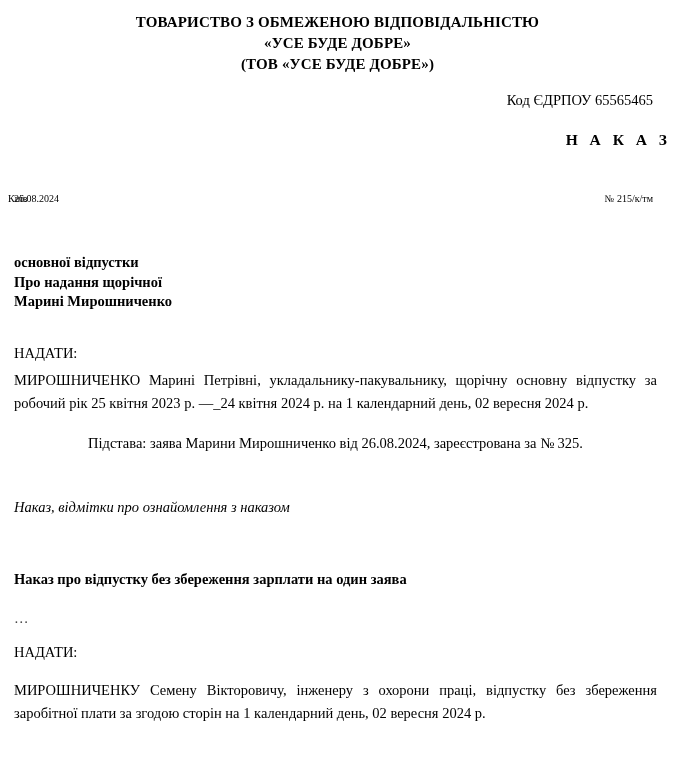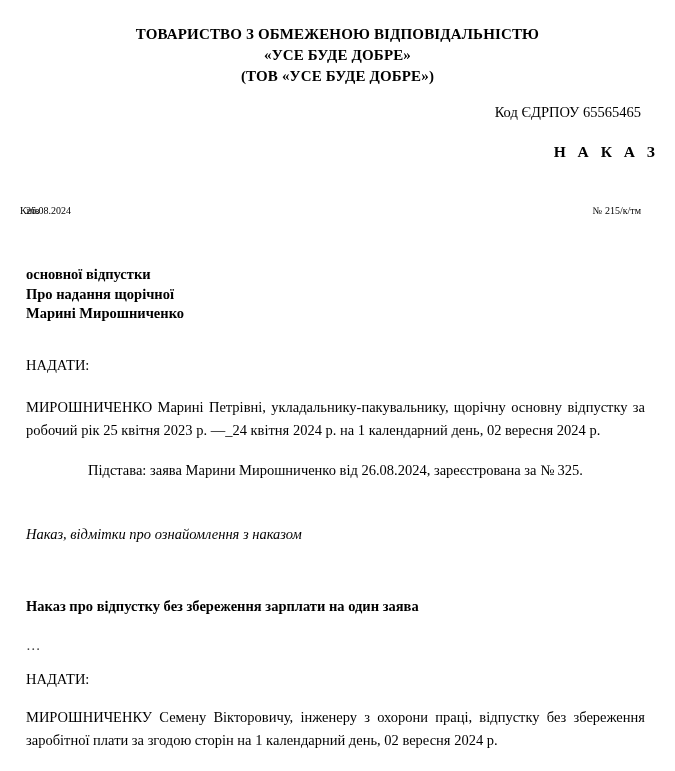--- a/index.html
+++ b/index.html
@@ -15,21 +15,21 @@
     overflow: hidden;
     font-family: "Liberation Serif", "DejaVu Serif", serif;
     color: #000000;
     -webkit-font-smoothing: antialiased;
   }
 
   .page {
     position: relative;
     width: 675px;
     height: 771px;
-    padding: 16px;
+    padding: 4px;
     box-sizing: border-box;
   }
 
   
   .org-header {
     text-align: center;
     font-weight: bold;
     font-size: 15px;
     line-height: 21px;
     padding-top: 8px;
@@ -104,21 +104,21 @@
 
   
   .lead {
     margin-top: 31px;
     margin-left: 10px;
     font-size: 14.5px;
     line-height: 20px;
   }
 
   .para {
-    margin-top: 21px;
+    margin-top: 6px;
     margin-left: 10px;
     margin-right: 14px;
     font-size: 14.5px;
     line-height: 23px;
     text-align: justify;
     text-justify: inter-word;
   }
 
   .para-basis {
     margin-top: 18px;

